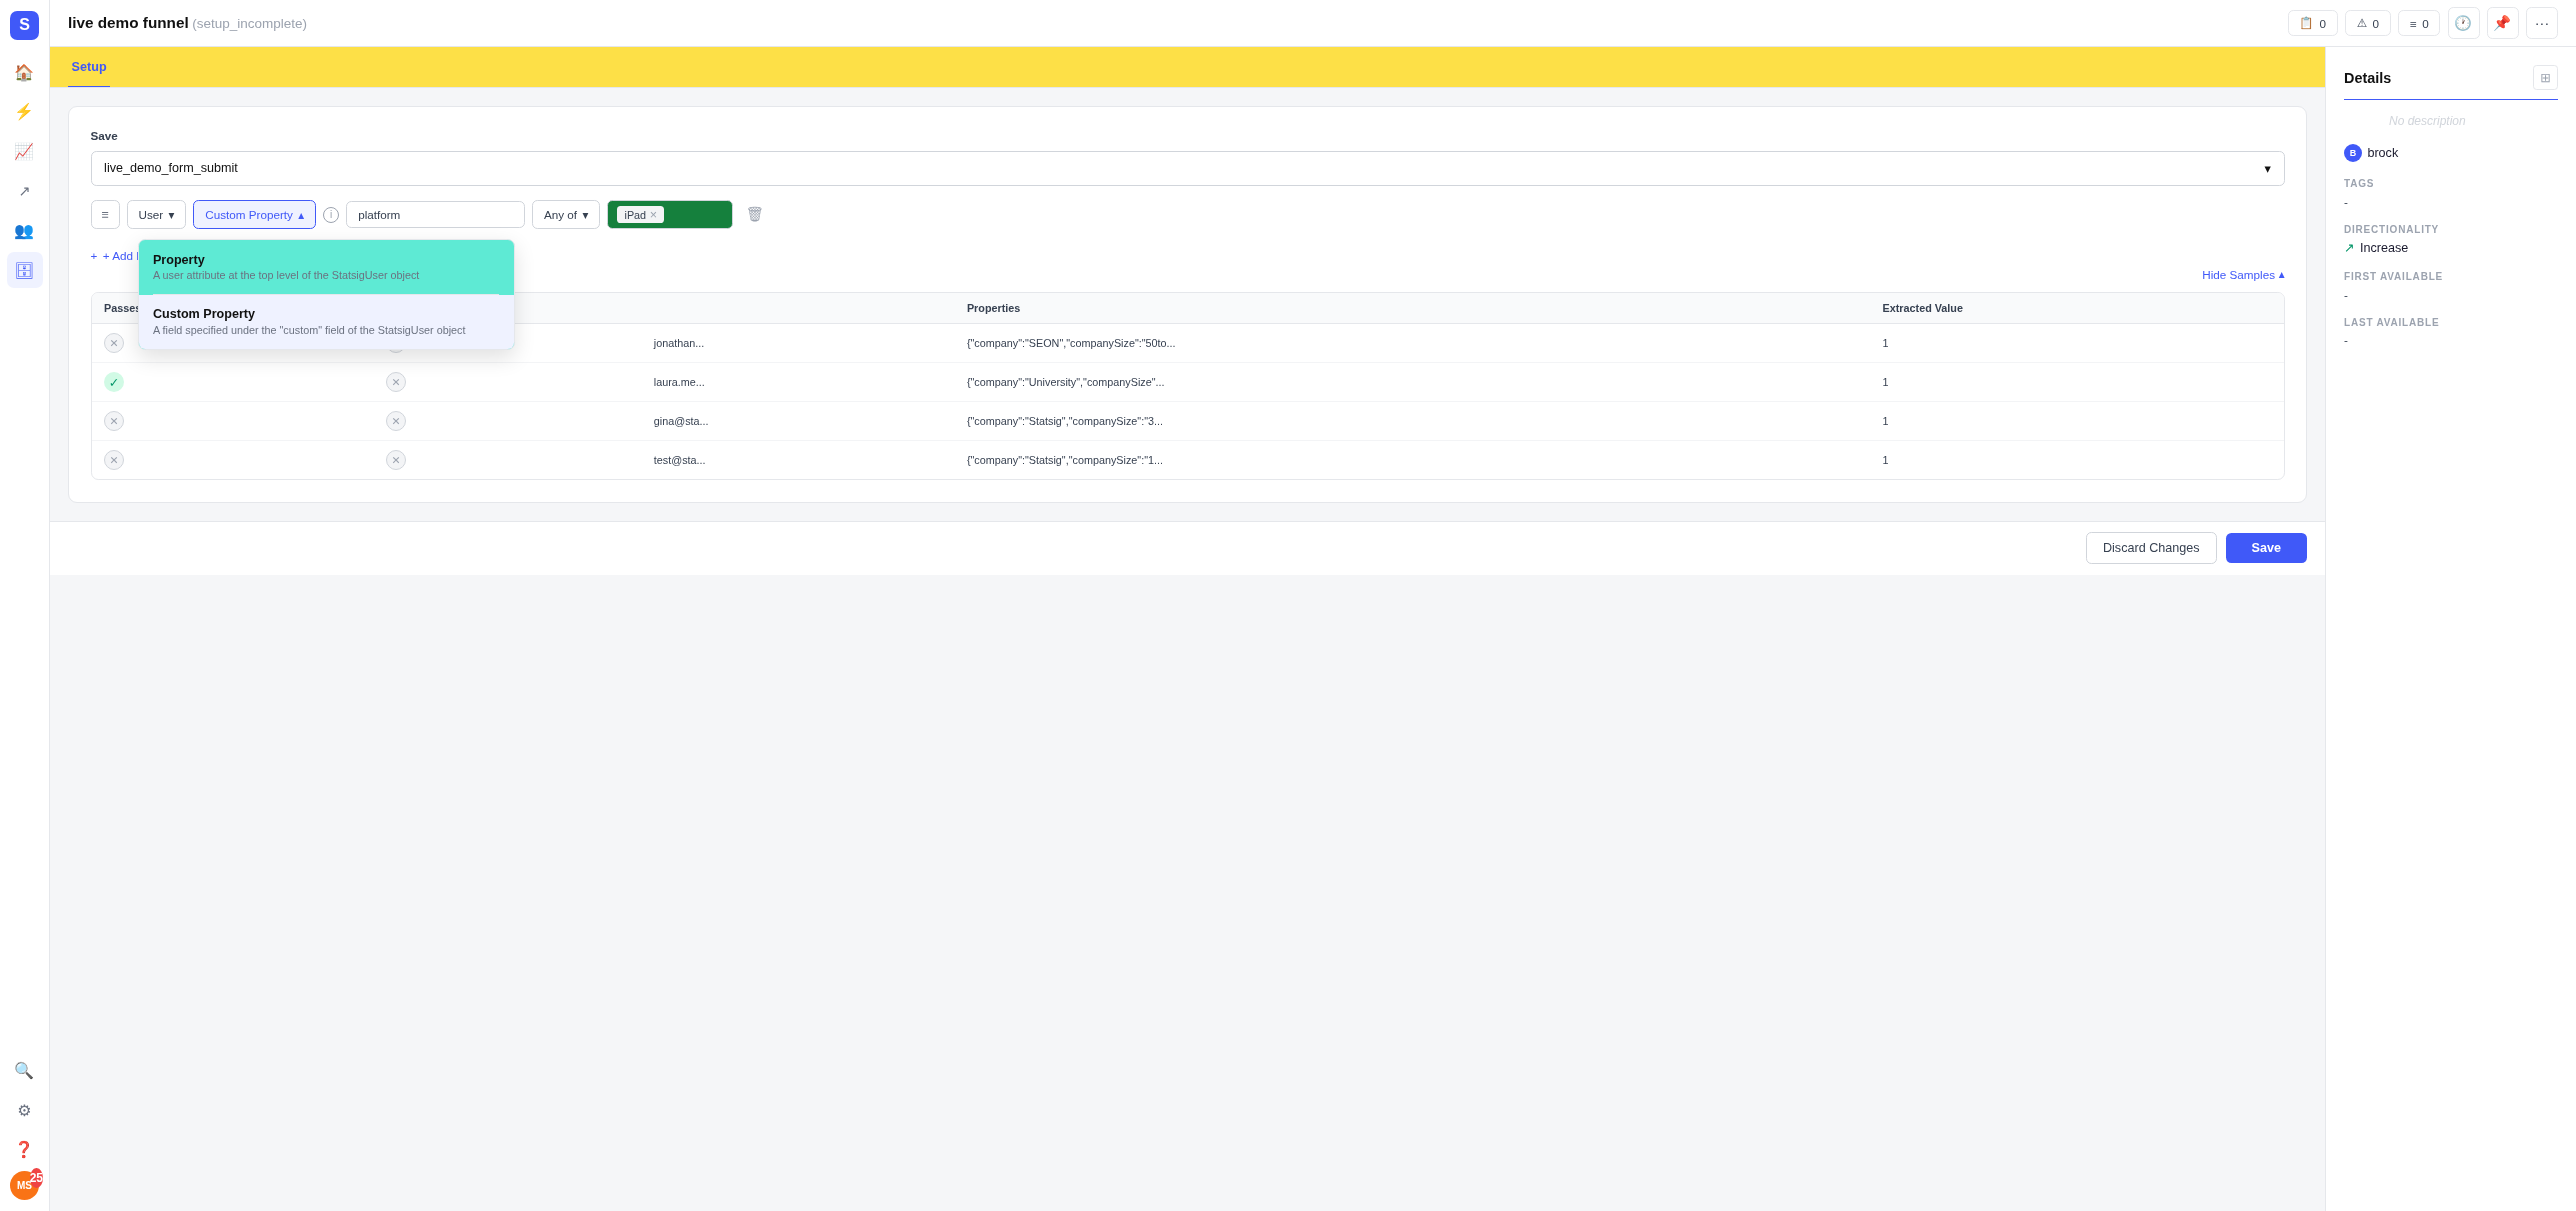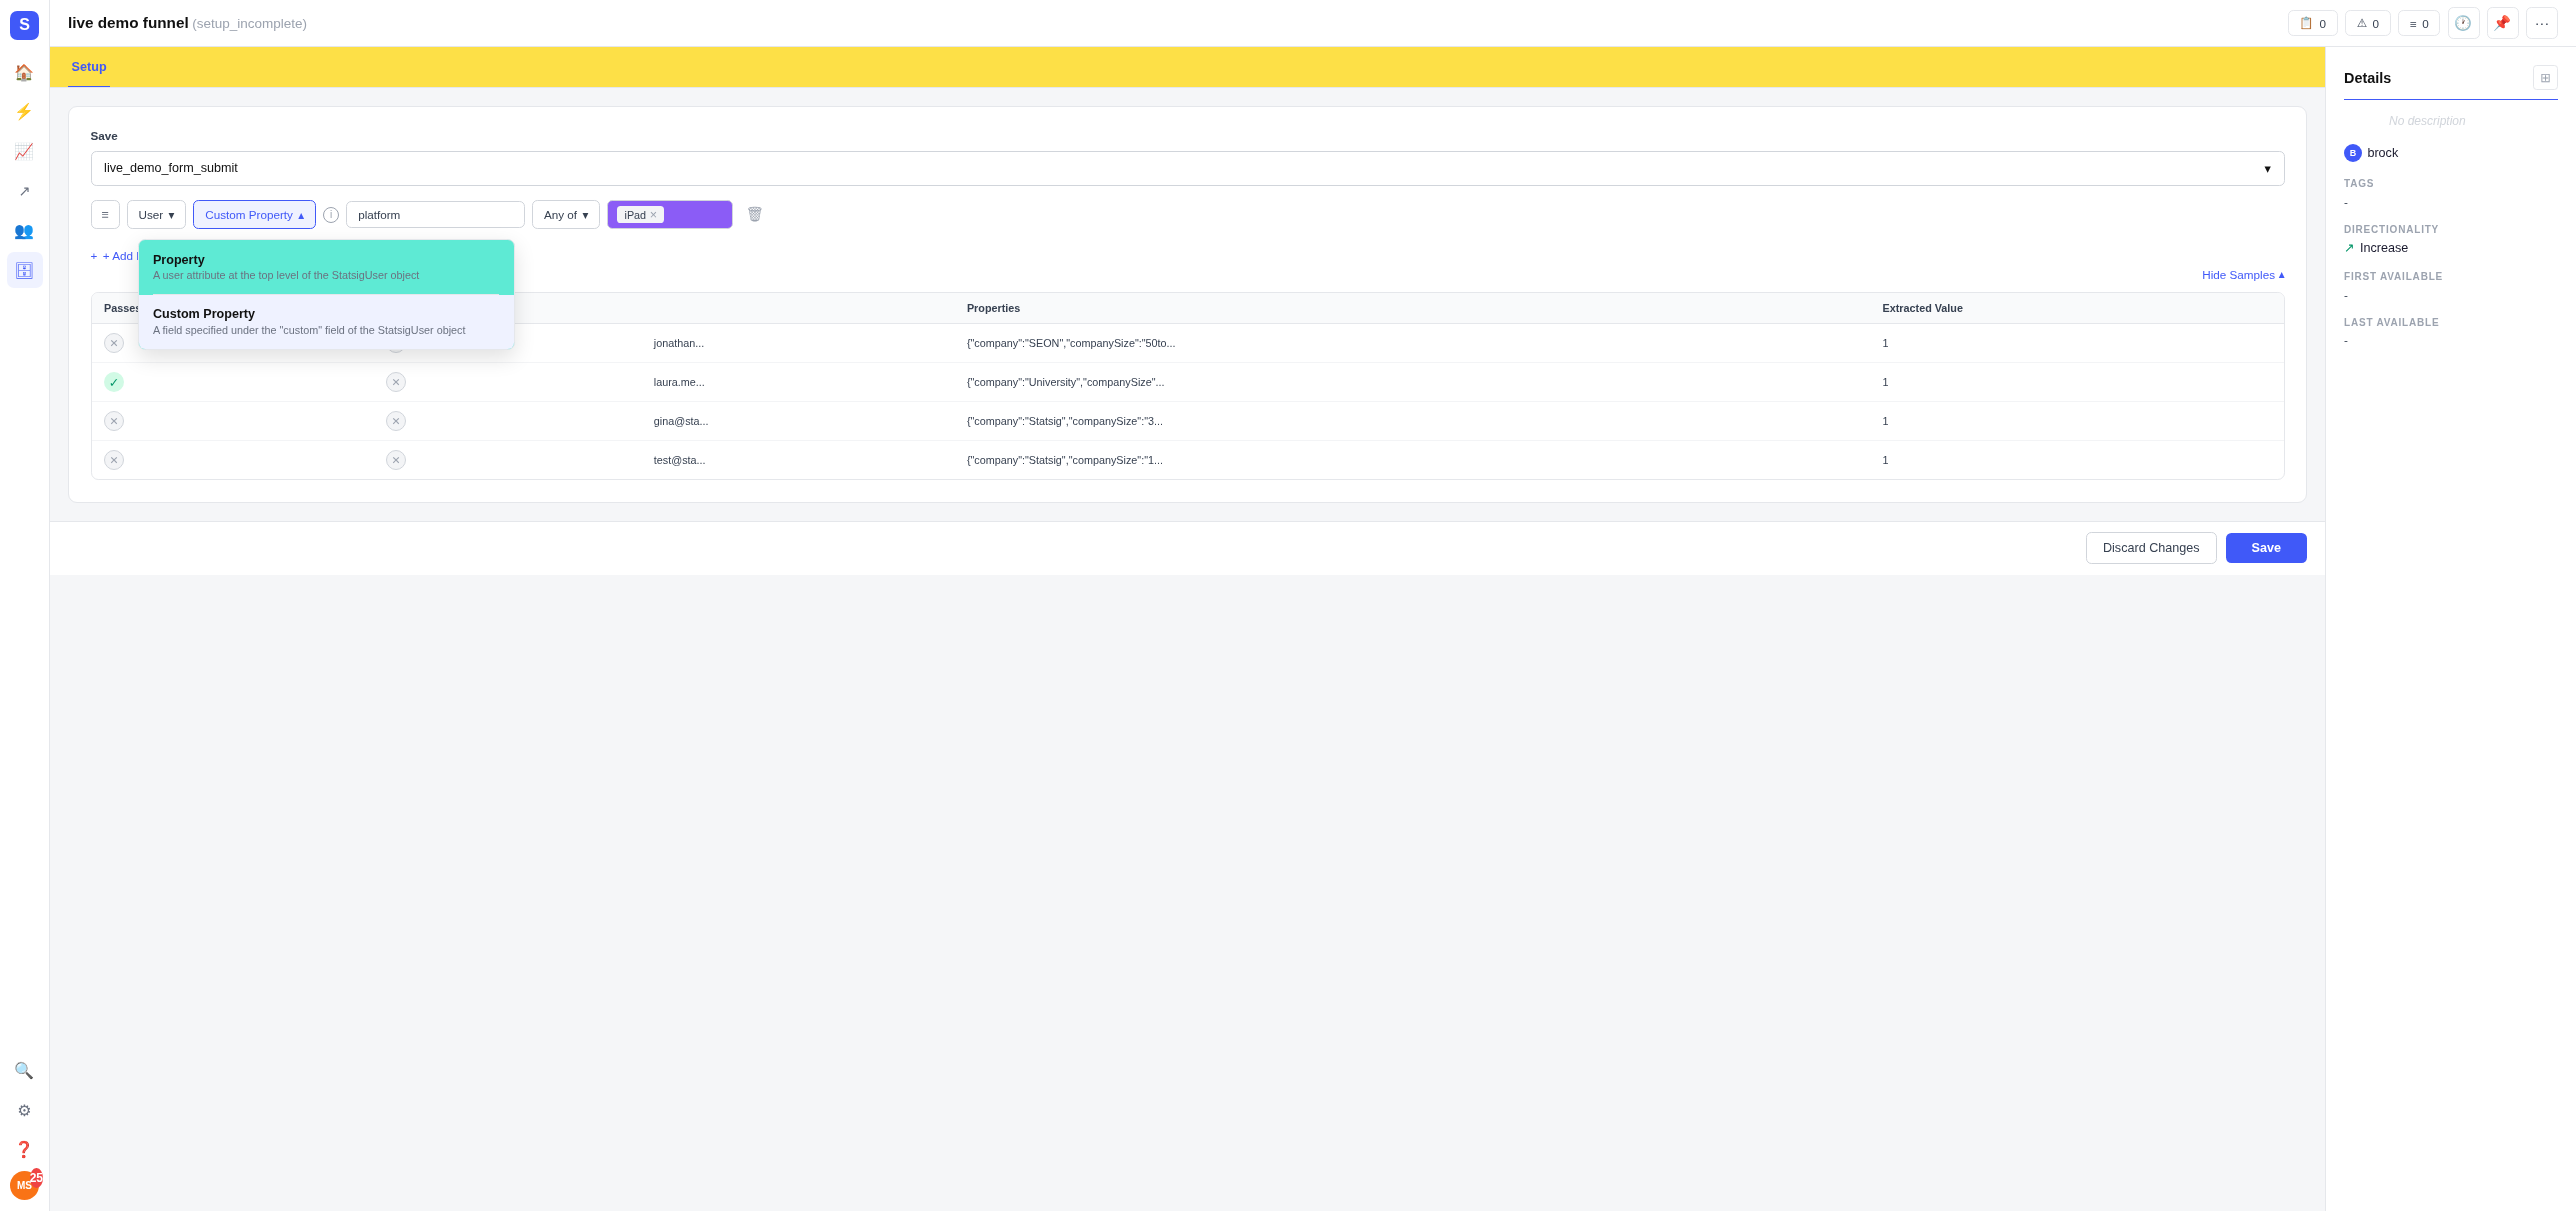--- a/index.html
+++ b/index.html
@@ -47,21 +47,21 @@
 
     
     .filter-row { display: flex; align-items: center; gap: 7.2px; margin: 14.4px 0; position: relative; }
     .filter-icon-btn { width: 29px; height: 29px; display: flex; align-items: center; justify-content: center; border: 0.9px solid #d1d5db; border-radius: 5.4px; cursor: pointer; background: #fff; color: #6b7280; }
 
     .dropdown-btn { display: flex; align-items: center; gap: 5.4px; padding: 6.3px 10.8px; border: 0.9px solid #d1d5db; border-radius: 5.4px; background: #fff; cursor: pointer; font-size: 11.7px; color: #374151; white-space: nowrap; }
     .dropdown-btn.active { border-color: #4059f8; background: #eff2ff; color: #4059f8; }
 
     .platform-input { border: 0.9px solid #d1d5db; border-radius: 5.4px; padding: 6.3px 10.8px; font-size: 11.7px; color: #374151; background: #fff; min-width: 108px; }
 
-    .tag-container { display: flex; align-items: center; gap: 5.4px; border: 0.9px solid #d1d5db; border-radius: 5.4px; padding: 4.5px 9px; background: #8b5cf6; min-width: 126px; }
+    .tag-container { display: flex; align-items: center; gap: 5.4px; border: 0.9px solid #d1d5db; border-radius: 5.4px; padding: 4.5px 9px; background: #15803d; min-width: 126px; }
     .tag { display: flex; align-items: center; gap: 3.6px; background: #f3f4f6; border-radius: 3.6px; padding: 1.8px 7.2px; font-size: 10.8px; color: #374151; }
     .tag-close { cursor: pointer; color: #9ca3af; font-size: 12.6px; }
 
     .info-icon { width: 16px; height: 16px; border-radius: 50%; border: 0.9px solid #9ca3af; display: flex; align-items: center; justify-content: center; font-size: 10px; color: #9ca3af; cursor: pointer; flex-shrink: 0; }
     .delete-btn { width: 29px; height: 29px; display: flex; align-items: center; justify-content: center; cursor: pointer; color: #9ca3af; font-size: 14.4px; }
 
     
     .dropdown-menu { position: absolute; top: 39px; left: 47px; width: 377px; background: #5eead4; border: 0.9px solid #e5e7eb; border-radius: 7.2px; box-shadow: 0 7.2px 21.5px rgba(0,0,0,0.12); z-index: 100; overflow: hidden; }
     .dropdown-menu-item { padding: 12.6px 14.4px; cursor: pointer; }
     .dropdown-menu-item.selected { background: #eff2ff; }

